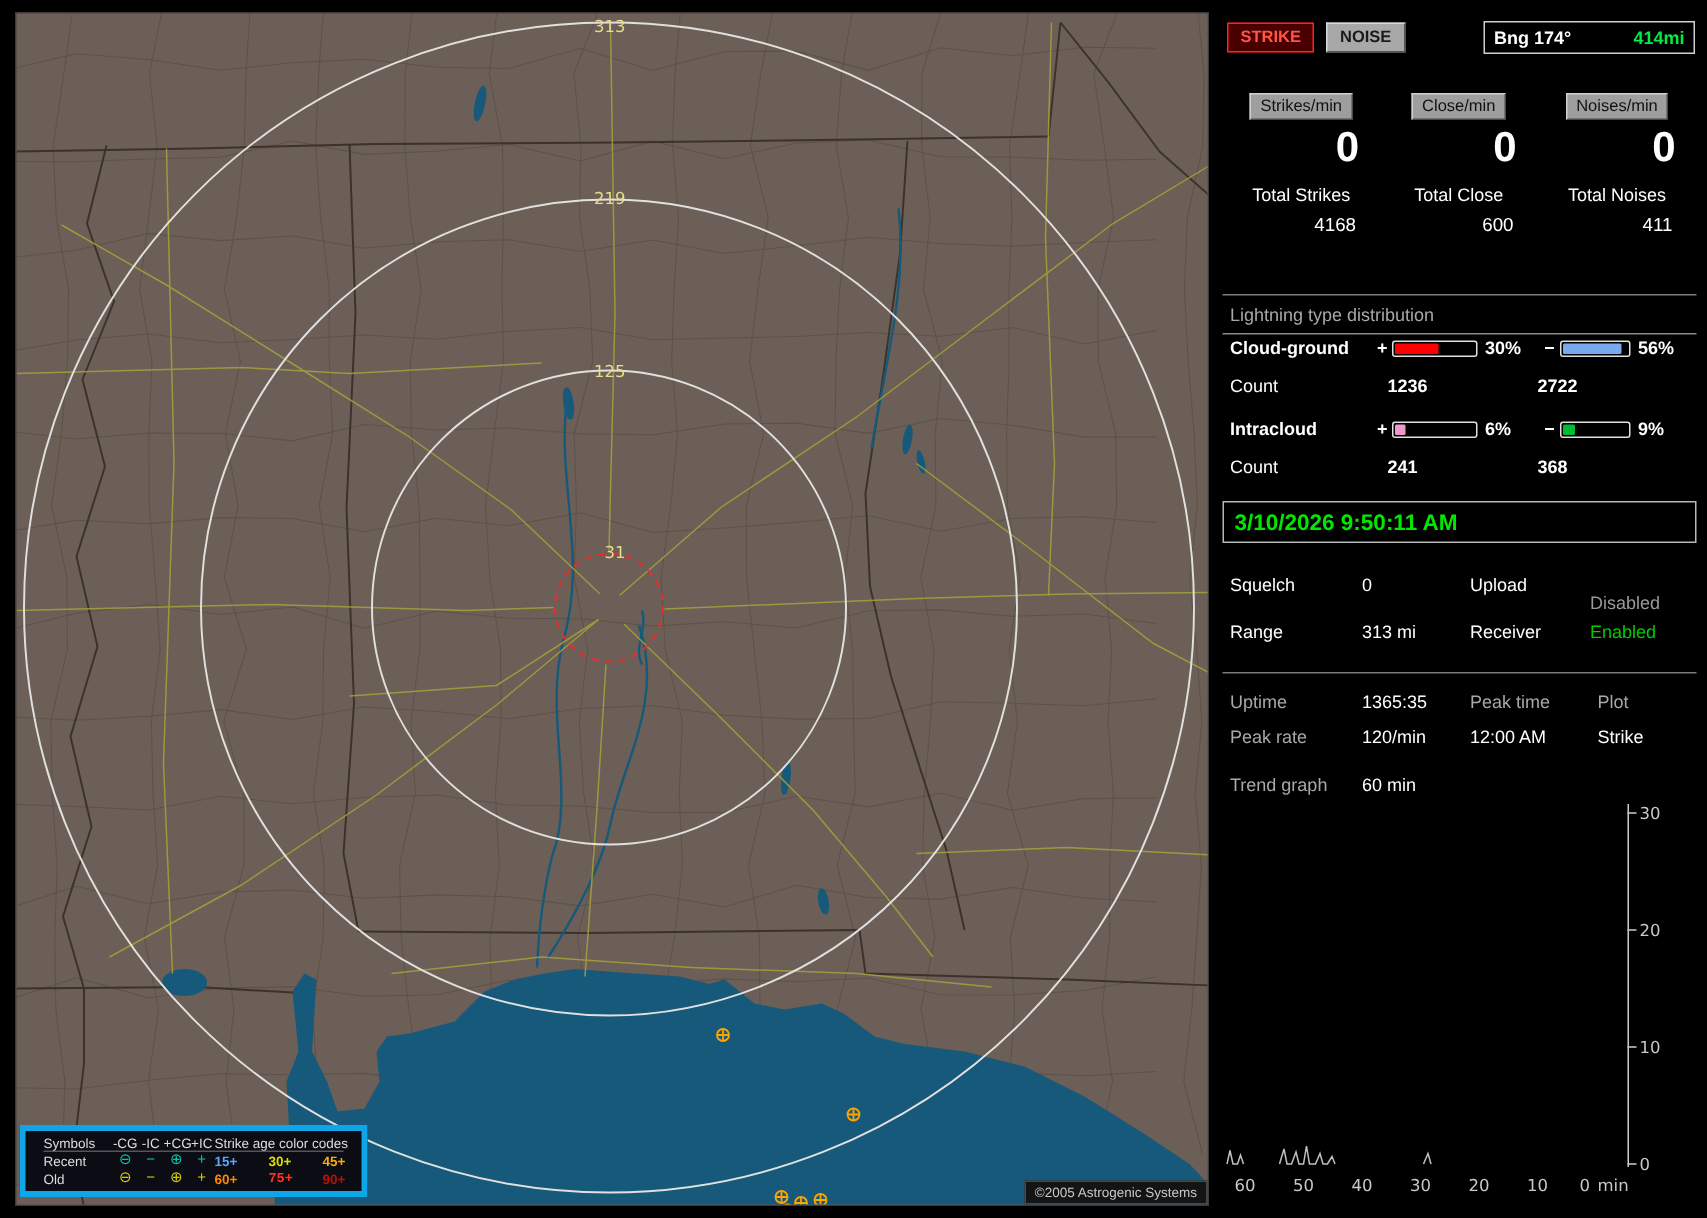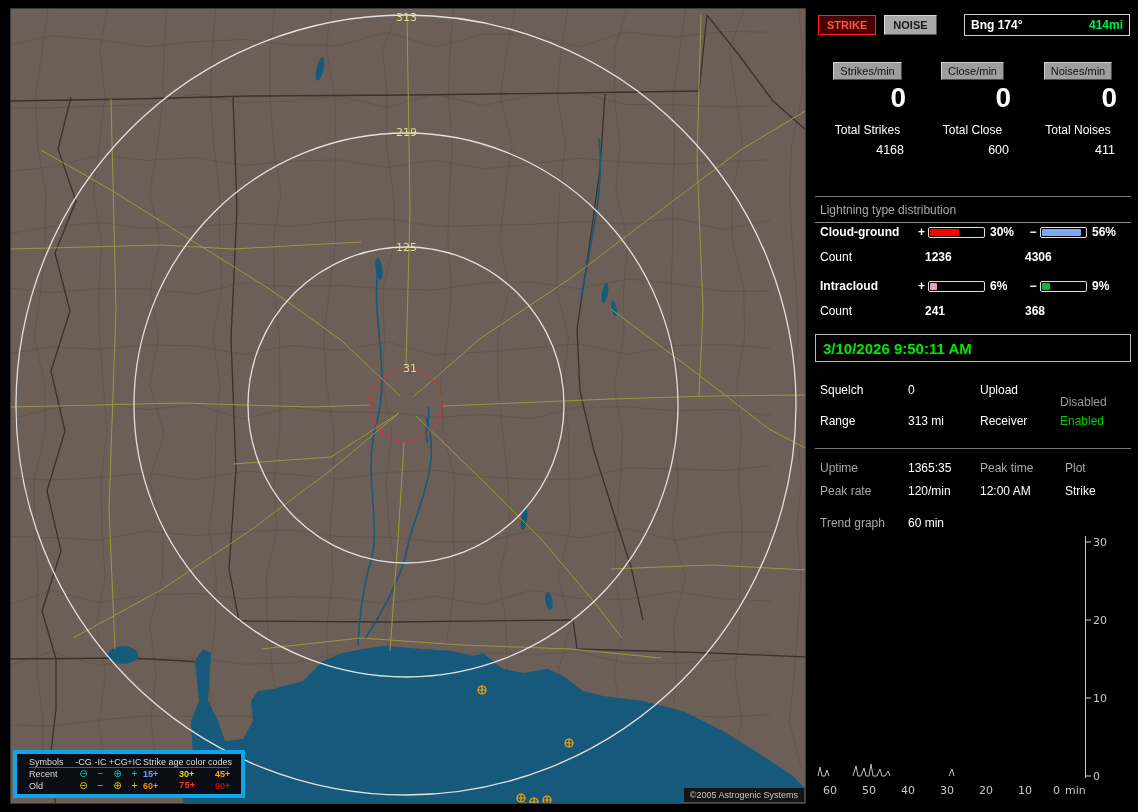--- a/index.html
+++ b/index.html
@@ -18,21 +18,21 @@
   .lg-symh{text-align:center}
   .lg-age{font-weight:bold}
   .age-title{grid-column:6/9;white-space:nowrap}
   .copyright{position:absolute;right:0;bottom:0;background:#141414;border:1px solid #4a4a4a;font-size:9px;color:#c8c8c8;padding:2px 6px}
 
   
   #panel{position:absolute;left:815px;top:8px;width:316px;height:797px}
   .p-top{position:absolute;top:6px;left:3px;right:1px;display:flex;align-items:center;gap:8px}
   .btn-strike{background:#4a0000;border:1px solid #ff2222;color:#ff5544;font-weight:bold;font-size:11px;padding:3px 8px;font-family:inherit;cursor:pointer}
   .btn-noise{background:#a8a8a8;border:1px solid #d8d8d8;border-right-color:#555;border-bottom-color:#555;color:#1a1a1a;font-weight:bold;font-size:11px;padding:3px 8px;font-family:inherit;cursor:pointer}
-  .bearing{margin-left:auto;width:166px;border:1px solid #d0d0d0;background:#000;display:flex;justify-content:space-between;align-items:center;padding:3px 6px;font-weight:bold}
+  .bearing{margin-left:auto;width:141px;border:1px solid #d0d0d0;background:#000;display:flex;justify-content:space-between;align-items:center;padding:3px 6px;font-weight:bold}
   .bearing .val{color:#00ee44}
   .p-rates{position:absolute;top:54px;left:0;right:0;display:grid;grid-template-columns:105px 105px 106px}
   .rate-col{text-align:center}
   .rate-btn{background:#9e9e9e;border:1px solid #cfcfcf;border-right-color:#4a4a4a;border-bottom-color:#4a4a4a;color:#111;font-size:11px;padding:2px 6px;font-family:inherit;cursor:pointer}
   .rate-val{font-size:28px;font-weight:bold;text-align:right;padding-right:14px;margin-top:2px;color:#fff}
   .total-label{font-size:12px;margin-top:9px}
   .total-val{font-size:12.5px;text-align:right;padding-right:16px;margin-top:6px}
   .sep{position:absolute;left:0;right:0;border-top:1px solid #7a7a7a}
   .sep1{top:188px}.sep2{top:440px}
   .dist-title{position:absolute;top:193px;left:0;right:0;color:#a8a8a8;padding:2px 5px 5px;border-bottom:1px solid #8a8a8a}
@@ -255,21 +255,21 @@
       <span class="pct">30%</span>
       <span class="sign">−</span>
       <span class="bar">
           <span class="fill" style="background: rgb(119, 170, 238); width: 86%;"></span>
         </span>
       <span class="pct">56%</span>
     </div>
     <div class="count-row row-count1">
       <span>Count</span>
       <span class="bold">1236</span>
-      <span class="bold">4306</span>
+      <span class="bold">2722</span>
     </div>
 
     <div class="dist-row row-intra">
       <span class="bold">Intracloud</span>
       <span class="sign">+</span>
       <span class="bar">
           <span class="fill" style="background: rgb(238, 153, 204); width: 13%;"></span>
         </span>
       <span class="pct">6%</span>
       <span class="sign">−</span>

